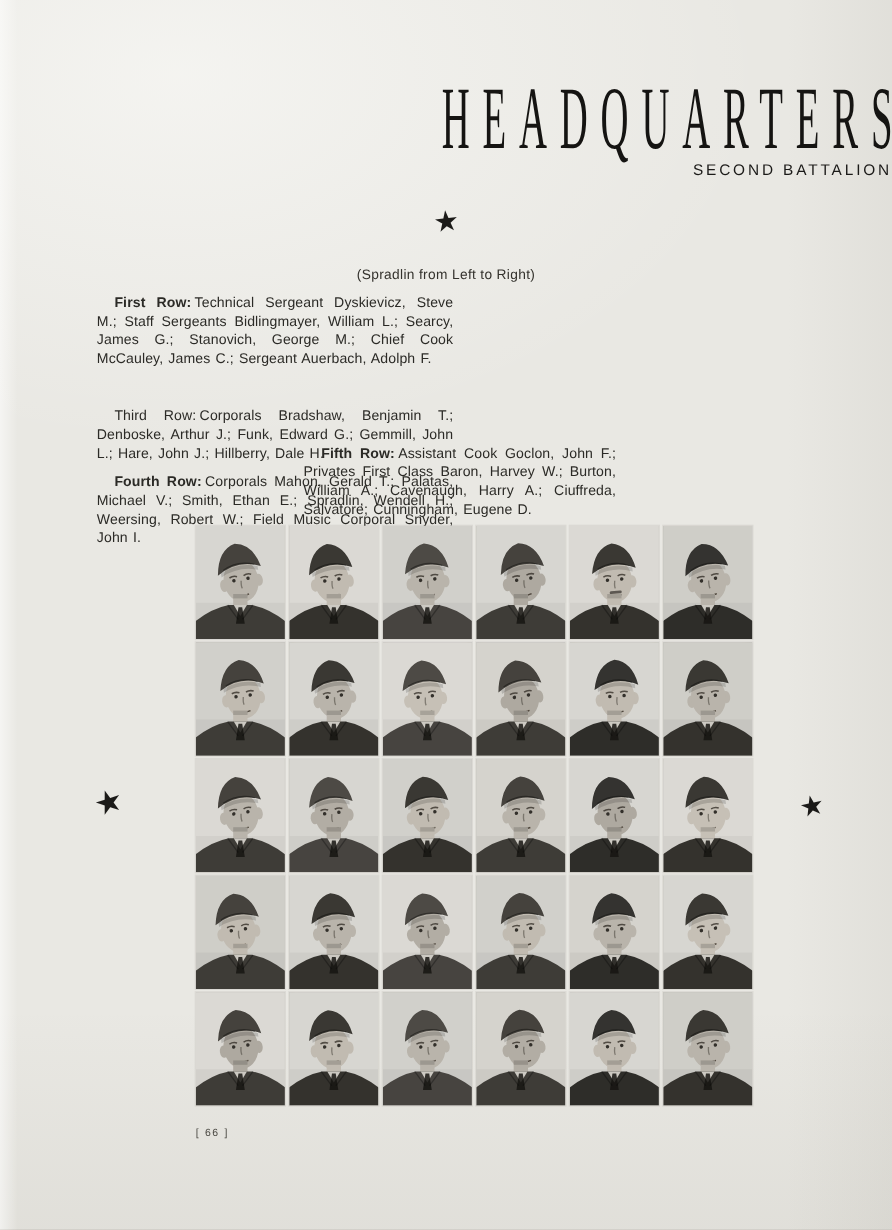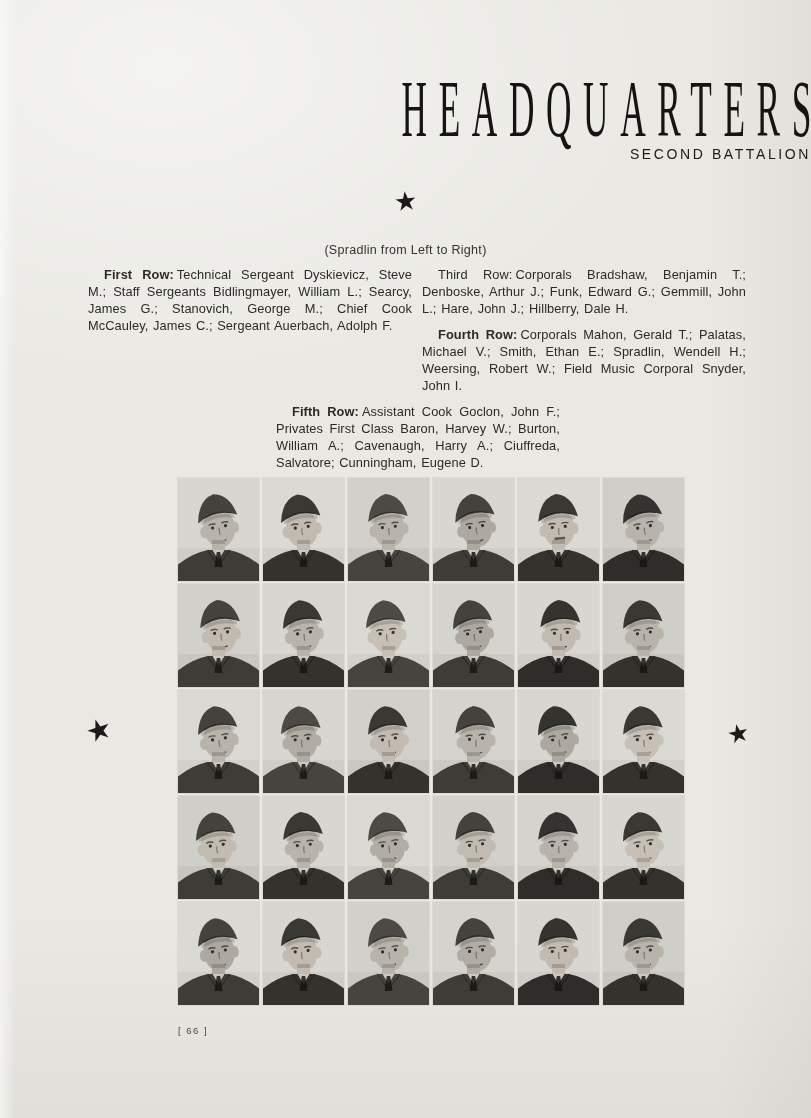--- a/index.html
+++ b/index.html
@@ -33,21 +33,21 @@
   .star-center{left:0;right:0;top:188px;text-align:center;font-size:26px;}
   .star-center span{display:inline-block;transform:rotate(-6deg);}
   .star-left{left:86px;top:716px;font-size:29px;transform:rotate(-18deg);}
   .star-right{left:727px;top:721px;font-size:25px;transform:rotate(-12deg);}
   .reading-note{
     position:absolute;left:0;right:0;top:243px;text-align:center;
     font-size:12.5px;letter-spacing:0.3px;color:#34322d;
   }
   .columns{
     position:absolute;left:88px;top:266px;width:674px;
-    display:flex;gap:10px;
+    display:flex;gap:26px;flex-direction:column;
   }
   .col{width:324px;}
   .para{
     margin:0 0 9px 0;
     font-size:12.8px;line-height:17px;letter-spacing:0.1px;word-spacing:1px;
     text-align:justify;text-indent:16px;color:#2b2a26;hyphens:none;
   }
   .para b{font-weight:700;margin-right:3px;}
   .fifth-block{
     position:absolute;left:264px;top:391px;width:308px;

